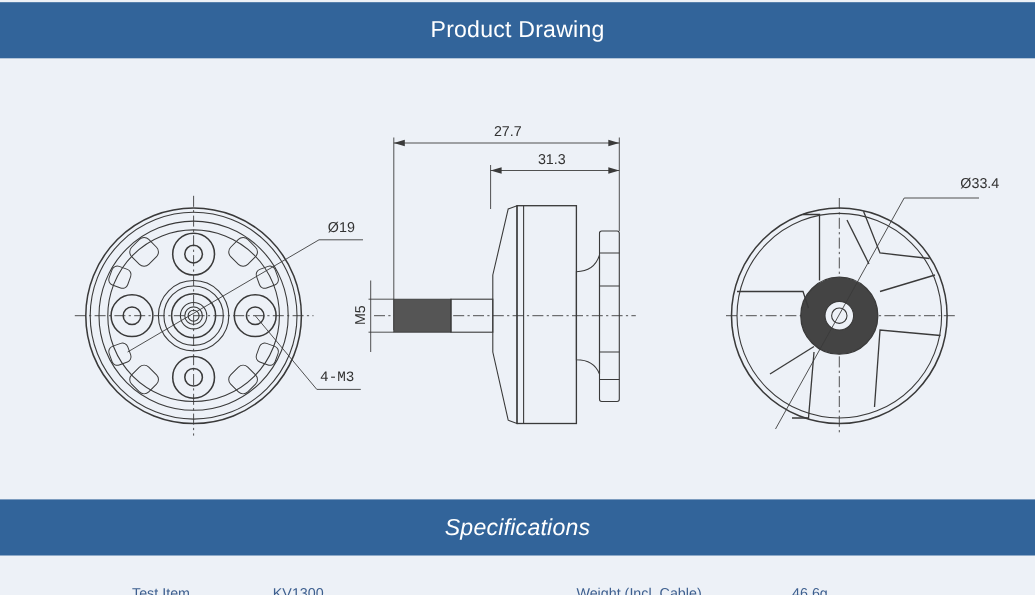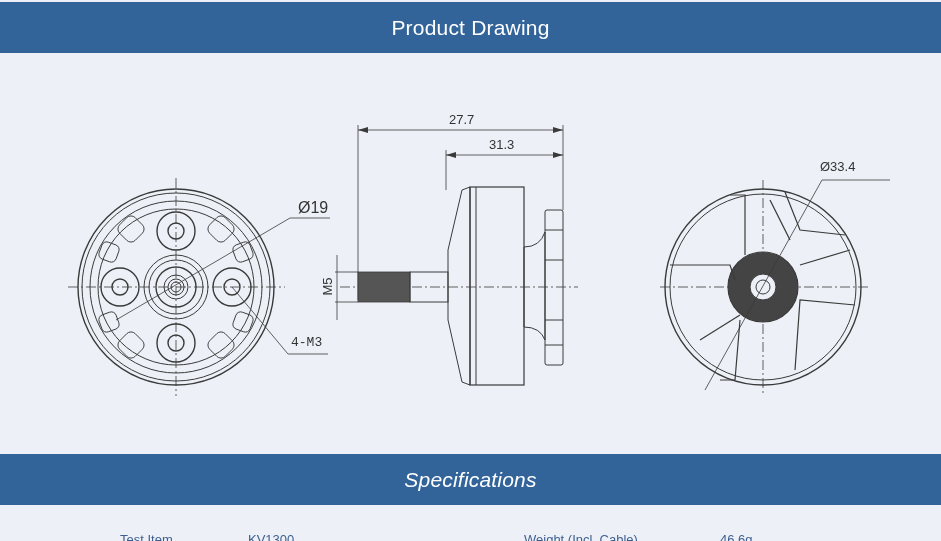--- a/index.html
+++ b/index.html
@@ -103,26 +103,26 @@
         <path d="M740,320 L735,380 L720,380"></path>
           <path d="M700,340 L740,315"></path>
         <path d="M800,265 L850,250"></path>
           <path d="M770,200 L790,240"></path>
       </g>
       <line x1="705" y1="390" x2="822" y2="180" stroke-width="0.8"></line>
       <line x1="822" y1="180" x2="890" y2="180" stroke-width="0.8"></line>
     </g>
   </svg>
 
-  <div style="position:absolute;left:298px;top:146px;font-size:16px;color:#333;text-align:center;">Ø19</div>
+  <div style="position:absolute;left:298px;top:146px;font-size:13px;color:#333;text-align:center;">Ø19</div>
   <div style="position:absolute;left:291px;top:282px;font-size:13px;color:#333;font-family:Liberation Mono, monospace;">4-M3</div>
   <div style="position:absolute;left:449px;top:59px;font-size:13px;color:#333;">27.7</div>
   <div style="position:absolute;left:489px;top:84px;font-size:13px;color:#333;">31.3</div>
   <div style="position:absolute;left:318px;top:226px;font-size:13px;color:#333;transform:rotate(-90deg);">M5</div>
-  <div style="position:absolute;left:820px;top:106px;font-size:13px;color:#333;">Ø33.4</div>
+  <div style="position:absolute;left:873px;top:106px;font-size:13px;color:#333;">Ø33.4</div>
 </div>
 
 <div class="banner spec">
   <span>Specifications</span>
 </div>
 
 <div class="spec-row">
   <span style="left:120px">Test Item</span>
   <span style="left:248px">KV1300</span>
   <span style="left:524px">Weight (Incl. Cable)</span>

